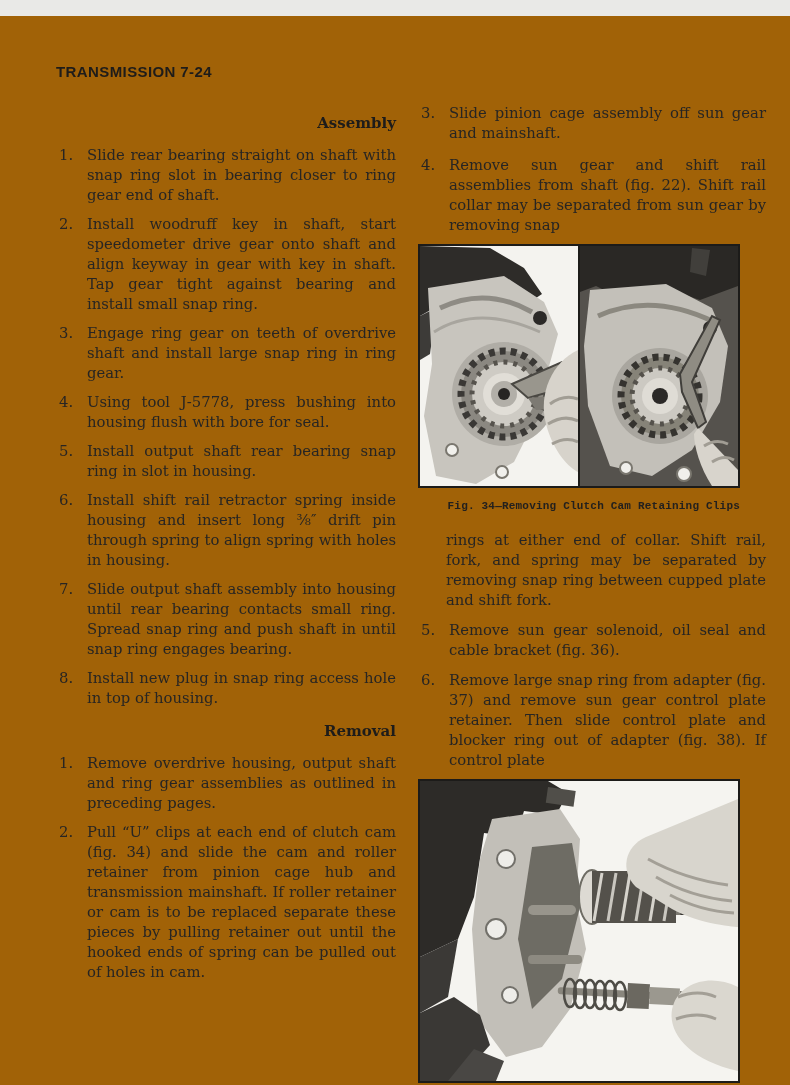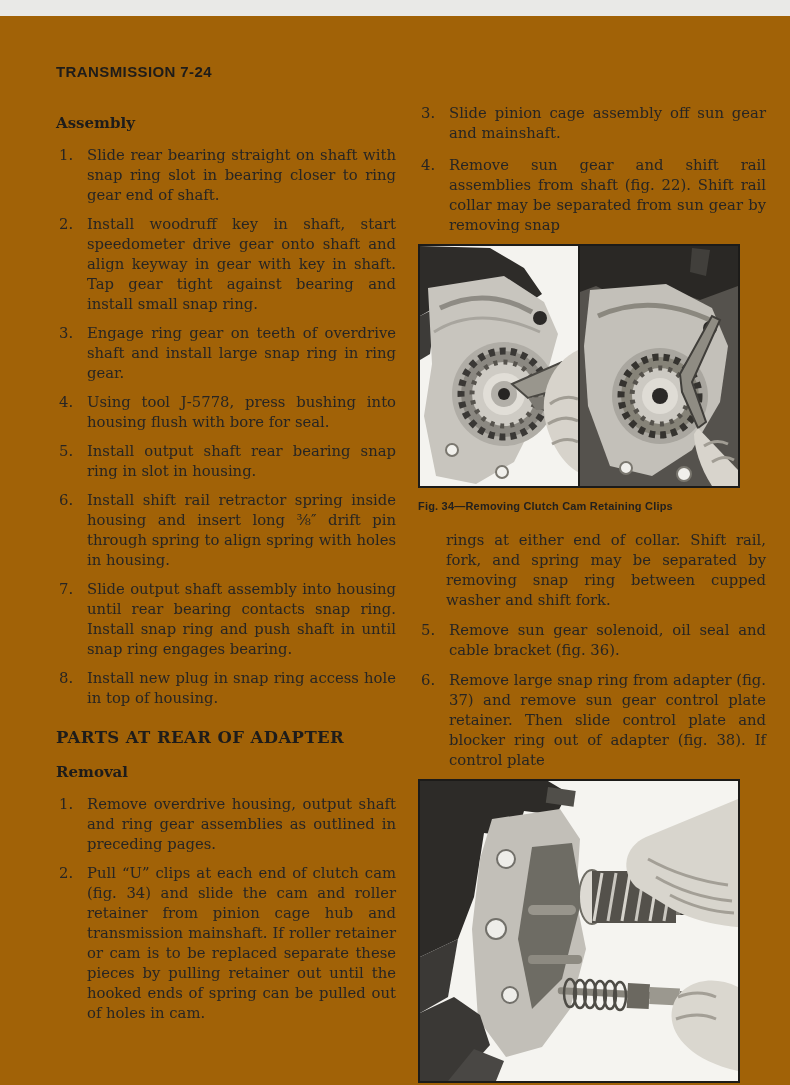--- a/index.html
+++ b/index.html
@@ -20,21 +20,21 @@
     font-family:"Liberation Sans",sans-serif;
     font-weight:bold;font-size:15px;letter-spacing:.4px;
     color:#1e1c1a;
   }
   .col{position:absolute;top:84px;}
   .col-left{left:56px;width:340px;}
   .col-right{left:418px;width:348px;}
   p.body-par{margin:0 0 10px;text-align:justify;text-indent:1.5em;}
   p.first{margin-top:3px;}
   .sec-head{
-    font-weight:bold;font-size:15px;margin:13px 0 12px;color:#1e1c1a;
+    font-weight:bold;font-size:15px;margin:13px 0 12px;color:#1e1c1a;text-align:right;
   }
   .big-head{
     font-weight:bold;font-size:16.5px;letter-spacing:.4px;
     margin:20px 0 14px;color:#1e1c1a;
   }
   ol.steps{list-style:none;margin:0 0 2px;padding:0;}
   .step{display:flex;margin:0 0 9px;}
   .step .num{flex:none;width:28px;padding-left:3px;}
   .step .txt{flex:1;text-align:justify;}
   .figure{margin:6px 0 0;}
@@ -43,22 +43,22 @@
     background:#f6f5f2;
     width:322px;
     box-sizing:border-box;
     display:flex;
   }
   .figframe svg{display:block;}
   .panel-divider{width:2px;background:#1c1b19;flex:none;}
   .fig-caption{
     width:322px;
     margin-top:8px;
-    text-align:left;
-    font-family:Liberation Sans, sans-serif;
+    text-align:right;
+    font-family:Liberation Mono, monospace;
     font-weight:bold;font-size:11px;letter-spacing:.2px;
     color:#22201e;
   }
   .cont-par{margin:14px 0 10px;text-align:justify;padding-left:28px;}
 </style>
 </head>
 <body>
 
 <div class="page">
 
@@ -88,29 +88,28 @@
       <li class="step">
         <span class="num">5.</span>
         <span class="txt">Install output shaft rear bearing snap ring in slot in housing.</span>
       </li>
       <li class="step">
         <span class="num">6.</span>
         <span class="txt">Install shift rail retractor spring inside housing and insert long ⅜″ drift pin through spring to align spring with holes in housing.</span>
       </li>
       <li class="step">
         <span class="num">7.</span>
-        <span class="txt">Slide output shaft assembly into housing until rear bearing contacts snap ring. Install snap ring and push shaft in until snap ring engages bearing.</span>
+        <span class="txt">Slide output shaft assembly into housing until rear bearing contacts small ring. Spread snap ring and push shaft in until snap ring engages bearing.</span>
       </li>
       <li class="step">
         <span class="num">8.</span>
         <span class="txt">Install new plug in snap ring access hole in top of housing.</span>
       </li>
     </ol>
 
-    <div class="big-head">PARTS AT REAR OF ADAPTER</div>
     <div class="sec-head">Removal</div>
 
     <ol class="steps">
       <li class="step">
         <span class="num">1.</span>
         <span class="txt">Remove overdrive housing, output shaft and ring gear assemblies as outlined in preceding pages.</span>
       </li>
       <li class="step">
         <span class="num">2.</span>
         <span class="txt">Pull “U” clips at each end of clutch cam (fig. 34) and slide the cam and roller retainer from pinion cage hub and transmission mainshaft. If roller retainer or cam is to be replaced separate these pieces by pulling retainer out until the hooked ends of spring can be pulled out of holes in cam.</span>
@@ -178,21 +177,21 @@
           <circle cx="80" cy="150" r="8" fill="#2b2927"></circle>
           <path d="M100,128 L132,70 L140,74 L112,136 L126,176 L118,182 L102,146 Z" fill="#8f8c83" stroke="#403e3a" stroke-width="2"></path>
           <path d="M118,182 L158,224 L158,240 L132,240 C120,222 114,200 114,188 Z" fill="#d8d4cc"></path>
           <path d="M124,200 q12,-8 24,-2" stroke="#a19d94" stroke-width="3" fill="none"></path>
           <path d="M132,216 q12,-8 22,-2" stroke="#a19d94" stroke-width="3" fill="none"></path>
         </svg>
       </div>
       <div class="fig-caption">Fig. 34—Removing Clutch Cam Retaining Clips</div>
     </div>
 
-    <p class="cont-par">rings at either end of collar. Shift rail, fork, and spring may be separated by removing snap ring between cupped washer and shift fork.</p>
+    <p class="cont-par">rings at either end of collar. Shift rail, fork, and spring may be separated by removing snap ring between cupped plate and shift fork.</p>
 
     <ol class="steps">
       <li class="step" style="margin-bottom:10px;">
         <span class="num">5.</span>
         <span class="txt">Remove sun gear solenoid, oil seal and cable bracket (fig. 36).</span>
       </li>
       <li class="step">
         <span class="num">6.</span>
         <span class="txt">Remove large snap ring from adapter (fig. 37) and remove sun gear control plate retainer. Then slide control plate and blocker ring out of adapter (fig. 38). If control plate</span>
       </li>

